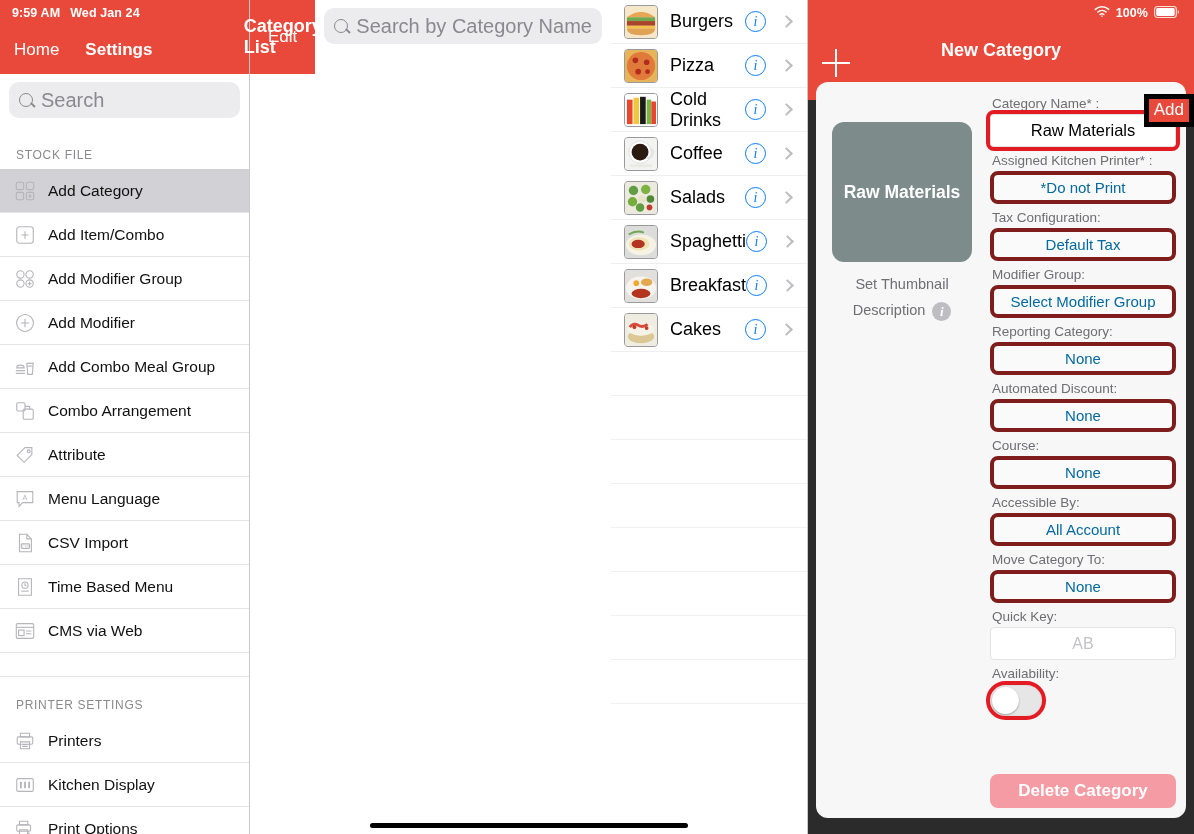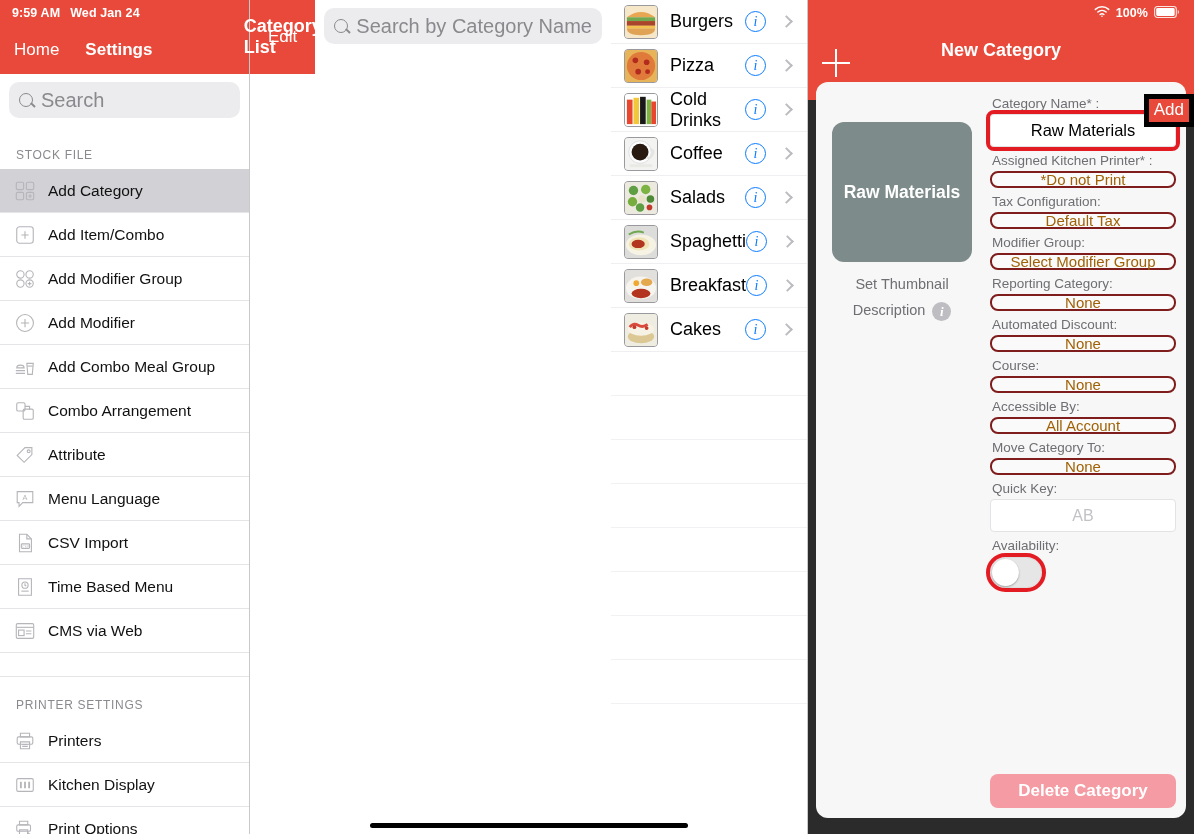--- a/index.html
+++ b/index.html
@@ -213,22 +213,22 @@
 
   .card-right {
     flex: 1; padding-left: 14px; padding-top: 2px;
     display: flex; flex-direction: column;
   }
   .fld-label {
     font-size: 13.5px; color: #6e6e73;
     margin: 0 0 3px 2px; line-height: 15px;
   }
   .fld-btn {
-    height: 17px; border: 2px solid #7f1d1d; border-radius: 8px;
-    background: #fafafa; color: #a16207;
+    height: 33px; border: 4px solid #7f1d1d; border-radius: 8px;
+    background: #fafafa; color: #0369a1;
     display: flex; align-items: center; justify-content: center;
     font-size: 15px; margin-bottom: 6px;
   }
   .fld-input {
     height: 33px; border: 1px solid #e3e3e6; border-radius: 4px;
     background: #ffffff; color: #000;
     display: flex; align-items: center; justify-content: center;
     font-size: 16.5px; margin-bottom: 6px;
   }
   .fld-input.placeholder { color: #c2c2c7; font-size: 16px; }

